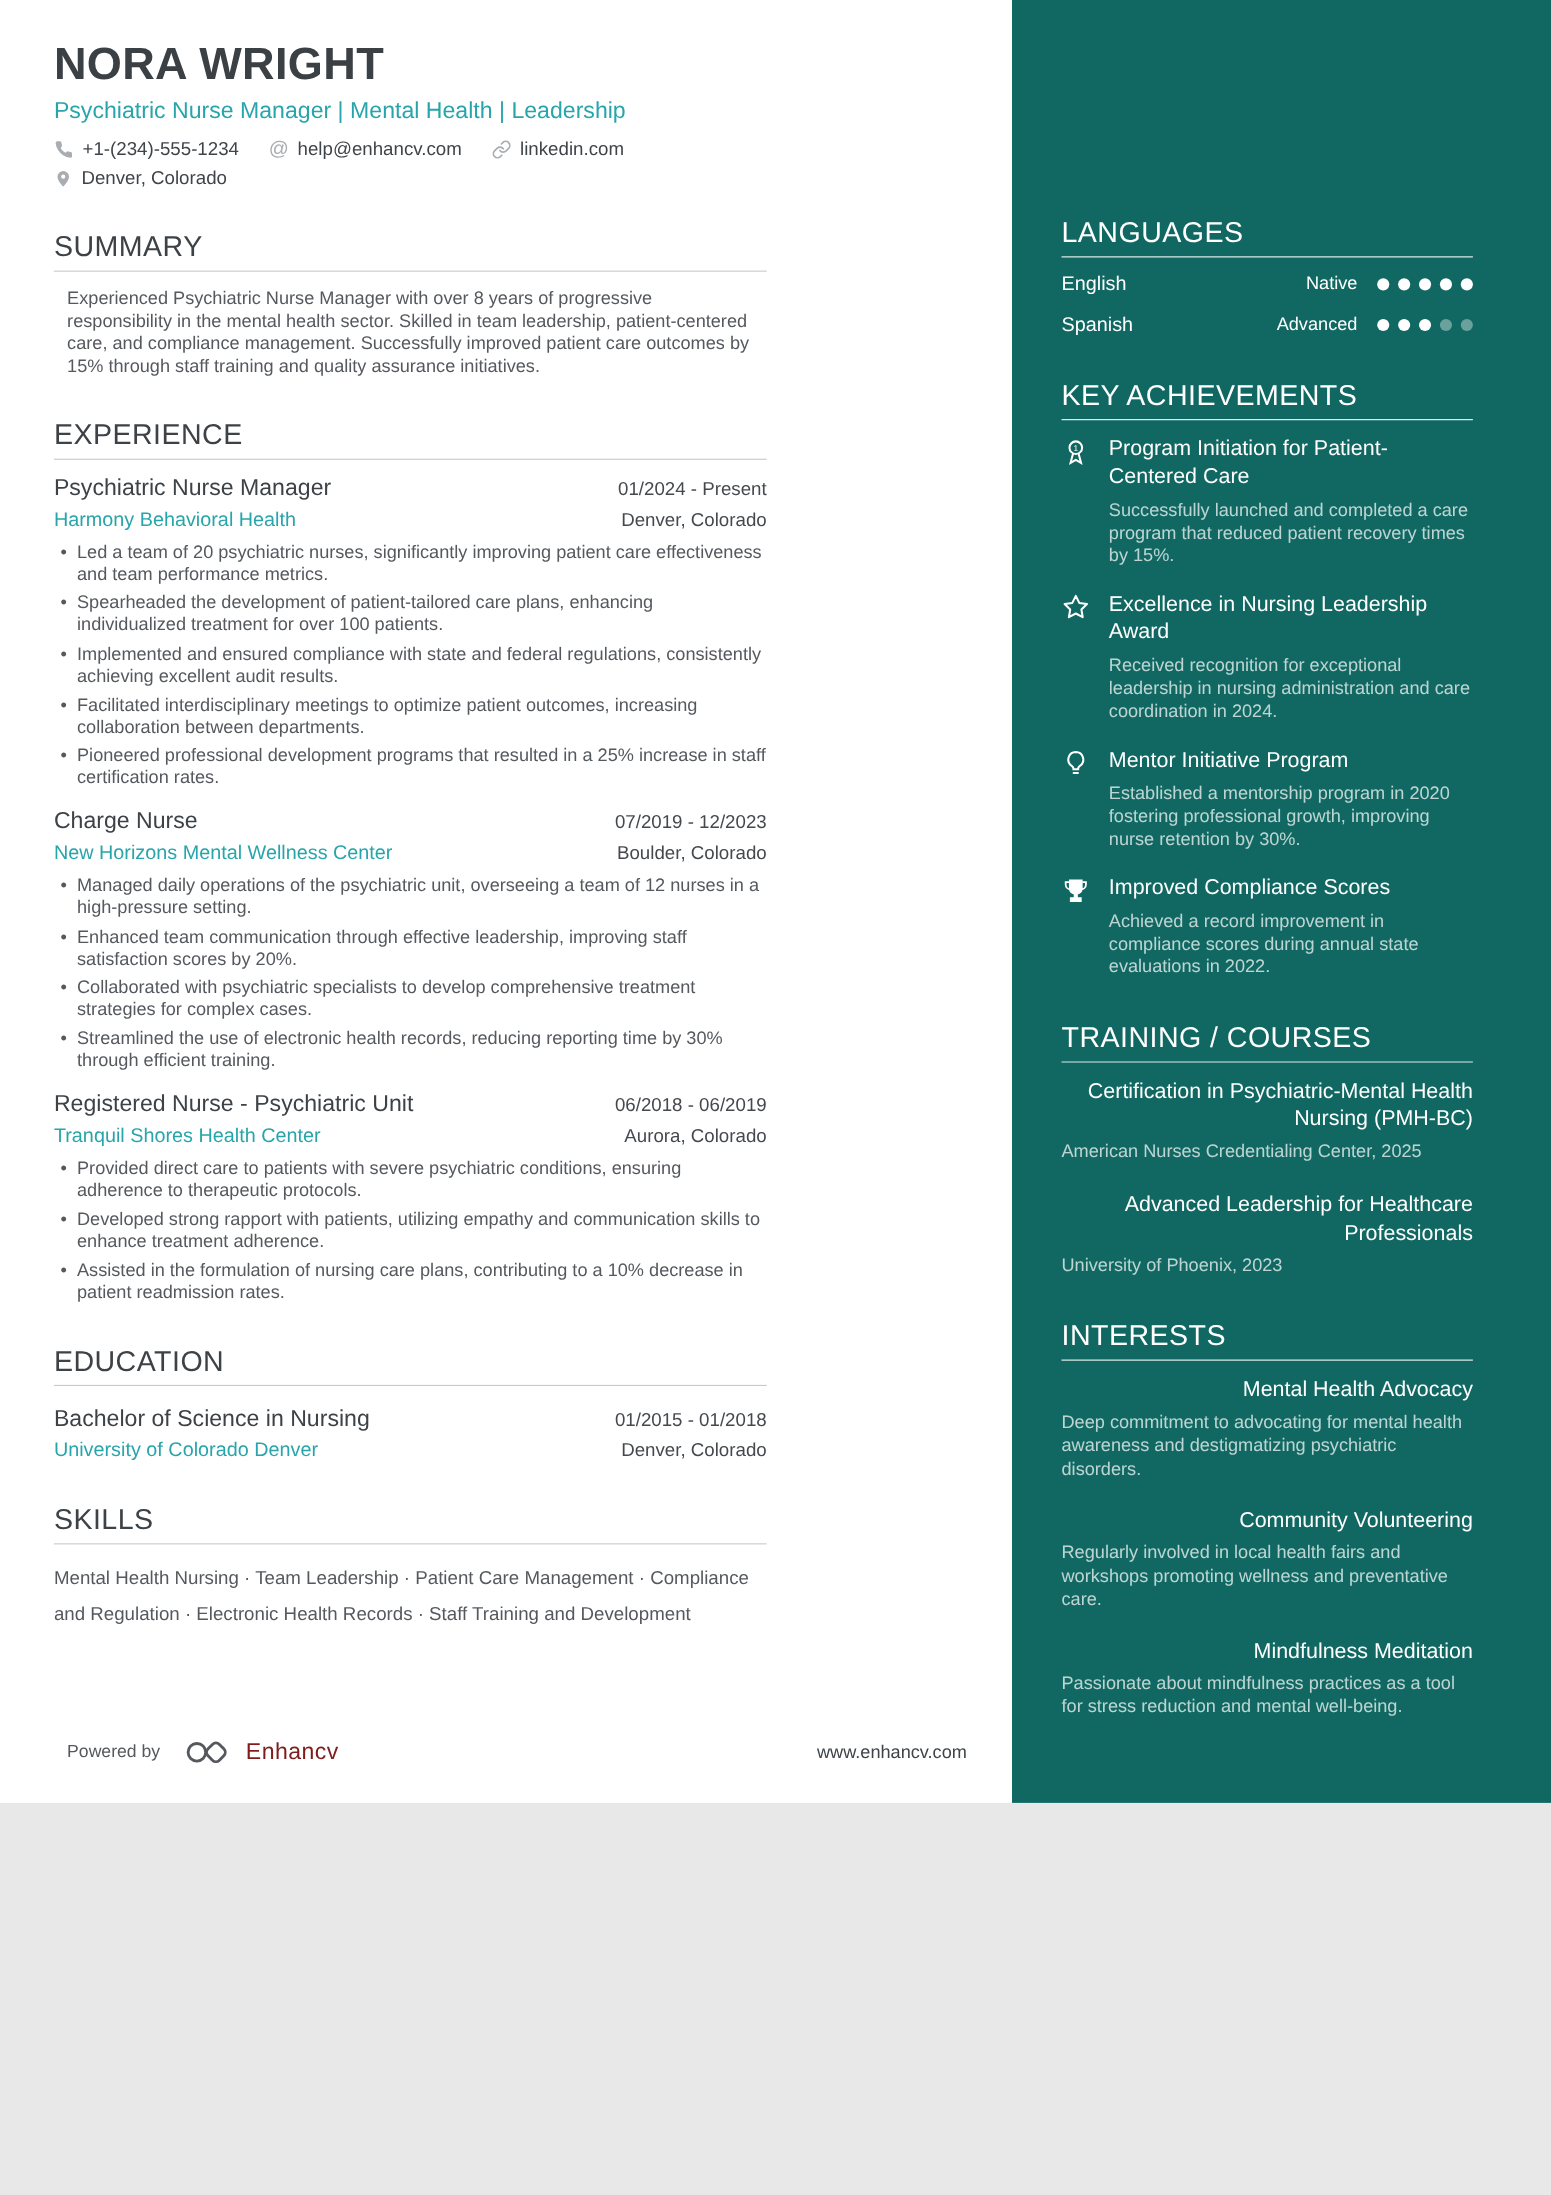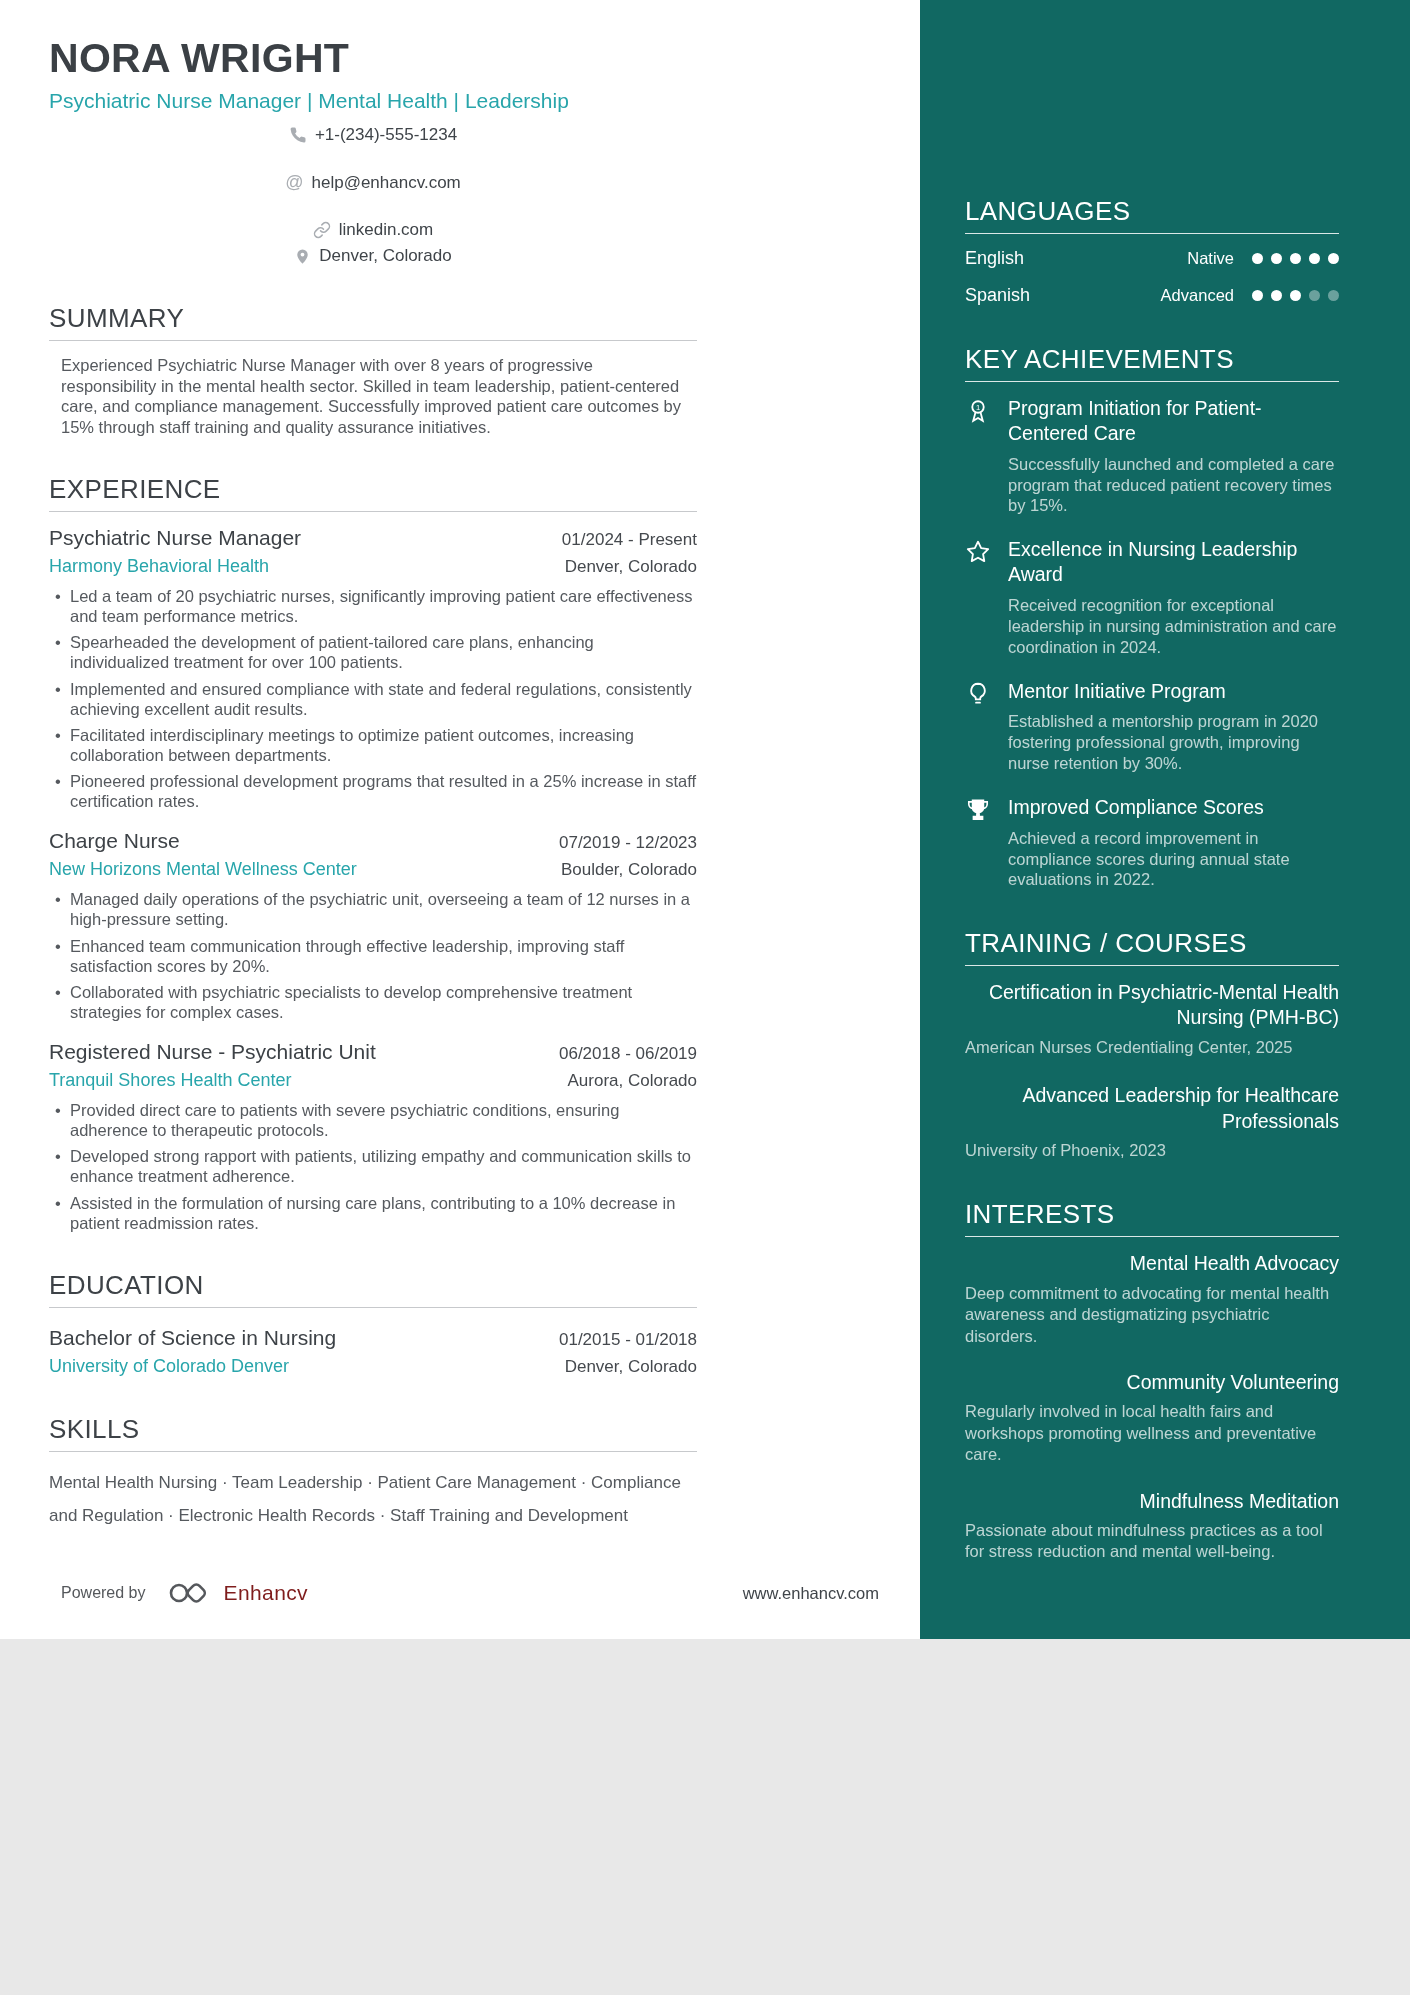--- a/index.html
+++ b/index.html
@@ -16,21 +16,21 @@
   html,body{margin:0;padding:0;background:#e8e8e8;}
   .page{
     position:relative;width:1410px;height:1639px;background:#fff;overflow:hidden;
     font-family:"Liberation Sans","DejaVu Sans",sans-serif;color:var(--heading-dark);
     margin:0 auto;
   }
   
   .main{position:absolute;left:0;top:0;width:920px;height:100%;padding:36px 223px 0 49px;}
   h1{margin:0;font-size:41px;line-height:1.12;font-weight:700;color:#3b4045;letter-spacing:0.3px;}
   .headline{margin-top:5px;font-size:21px;line-height:1.3;color:var(--accent-teal);}
-  .contact-row{display:flex;gap:27px;margin-top:11px;font-size:17px;color:#3f4449;align-items:center;flex-direction:column;}
+  .contact-row{display:flex;gap:27px;margin-top:11px;font-size:17px;color:#3f4449;align-items:center;}
   .contact-row.second{margin-top:6px;}
   .contact-item{display:flex;align-items:center;gap:8px;}
   .contact-item .icn{color:var(--icon-gray);display:inline-flex;}
   .at-glyph{color:var(--icon-gray);font-size:18px;}
   section{margin-top:37px;}
   h2{
     font-size:26px;font-weight:400;color:var(--heading-dark);letter-spacing:0.4px;
     border-bottom:1px solid var(--rule-gray);padding-bottom:6px;margin:0 0 14px 0;
   }
   .summary-text{margin:12px;font-size:16.5px;line-height:1.24;color:var(--body-gray);}
@@ -155,20 +155,21 @@
               <div class="meta">07/2019 - 12/2023</div>
             </div>
             <div class="rowflex sub">
               <div class="company">New Horizons Mental Wellness Center</div>
               <div class="meta">Boulder, Colorado</div>
             </div>
             <ul class="bullets">
               <li>Managed daily operations of the psychiatric unit, overseeing a team of 12 nurses in a high-pressure setting.</li>
               <li>Enhanced team communication through effective leadership, improving staff satisfaction scores by 20%.</li>
               <li>Collaborated with psychiatric specialists to develop comprehensive treatment strategies for complex cases.</li>
+              <li>Streamlined the use of electronic health records, reducing reporting time by 30% through efficient training.</li>
             </ul>
           </div>
           <div class="job">
             <div class="rowflex">
               <div class="job-title">Registered Nurse - Psychiatric Unit</div>
               <div class="meta">06/2018 - 06/2019</div>
             </div>
             <div class="rowflex sub">
               <div class="company">Tranquil Shores Health Center</div>
               <div class="meta">Aurora, Colorado</div>

